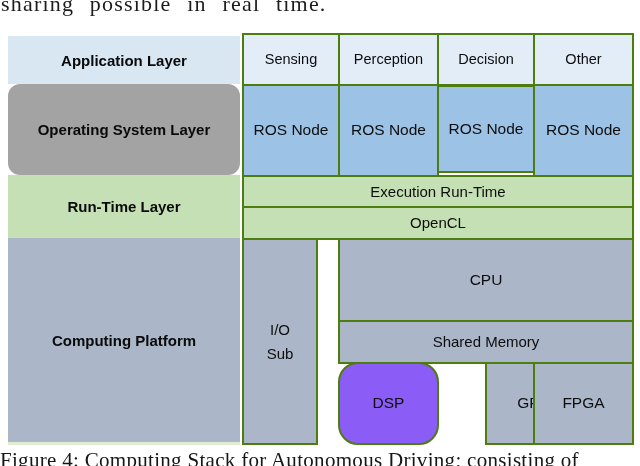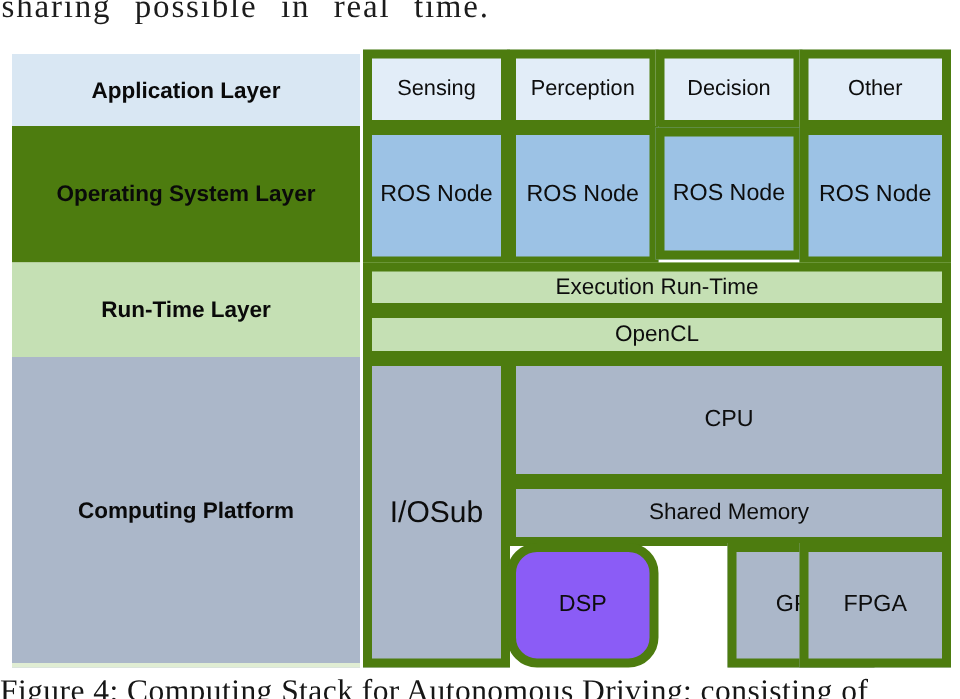--- a/index.html
+++ b/index.html
@@ -35,53 +35,53 @@
     text-align: center;
   }
   .l-app { top: 36px; height: 48px; }
   .l-os  { top: 84px; height: 91px; }
   .l-rt  { top: 175px; height: 63px; }
   .l-cp  { top: 238px; height: 204px; border-bottom: 3px solid #e0edd3; }
 
   
   .cell {
     position: absolute; box-sizing: border-box;
-    border: 6px solid #4d7c0f;
+    border: 2px solid #4d7c0f;
     display: flex; align-items: center; justify-content: center;
     font-size: 15px; color: #0d0d0d; text-align: left;
     line-height: 1.2;
   }
   
   .c0 { left: 242px; width: 98px; }
   .c1 { left: 338px; width: 101px; }
   .c2 { left: 437px; width: 98px; }
   .c3 { left: 533px; width: 101px; }
   .full { left: 242px; width: 392px; }
   .right-span { left: 338px; width: 296px; }
 
   .r-app { top: 33px; height: 53px; font-size: 14.5px; }
   .r-ros { top: 84px; height: 93px; font-size: 15.5px; }
   .r-ros.inset { top: 85px; height: 88px; }   
   .r-exec   { top: 175px; height: 33px; }
   .r-opencl { top: 206px; height: 34px; }
-  .io-cell  { left: 242px; width: 98px; top: 238px; height: 207px;
-              flex-direction: row; font-size: 20px; line-height: 1.6; }
+  .io-cell  { left: 242px; width: 76px; top: 238px; height: 207px;
+              flex-direction: column; font-size: 15px; line-height: 1.6; }
   .cpu-cell    { top: 238px; height: 84px; font-size: 15.5px; }
   .shared-cell { top: 320px; height: 44px; }
   .acc-cell    { top: 362px; height: 83px; font-size: 15.5px; }
 </style>
 </head>
 <body>
 
 <div class="top-text">sharing possible in real time.</div>
 
 <div>
 
   <div class="label-block l-app" style="background: rgb(217, 231, 243);">Application Layer</div>
-  <div class="label-block l-os" style="background: #4d7c0f;">Operating System Layer</div>
+  <div class="label-block l-os" style="background: #a3a3a3; border-radius: 12px;">Operating System Layer</div>
   <div class="label-block l-rt" style="background: rgb(197, 224, 180);">Run-Time Layer</div>
   <div class="label-block l-cp" style="background: rgb(171, 183, 201);">Computing Platform</div>
 
   <div class="cell r-app c0" style="background: rgb(226, 237, 248);">Sensing</div>
   <div class="cell r-app c1" style="background: rgb(226, 237, 248);">Perception</div>
   <div class="cell r-app c2" style="background: rgb(226, 237, 248);">Decision</div>
   <div class="cell r-app c3" style="background: rgb(226, 237, 248);">Other</div>
 
   <div class="cell r-ros c0" style="background: rgb(156, 194, 229);">ROS Node</div>
   <div class="cell r-ros c1" style="background: rgb(156, 194, 229);">ROS Node</div>

